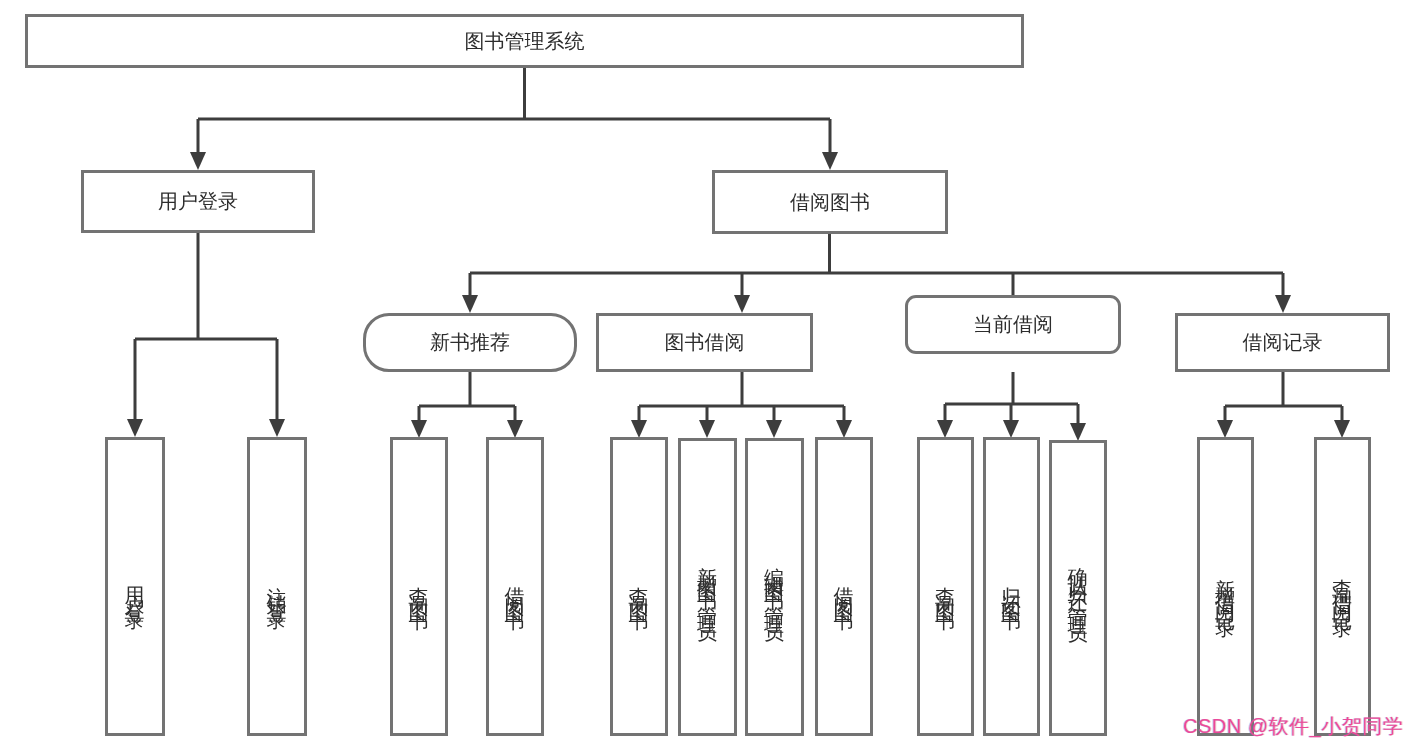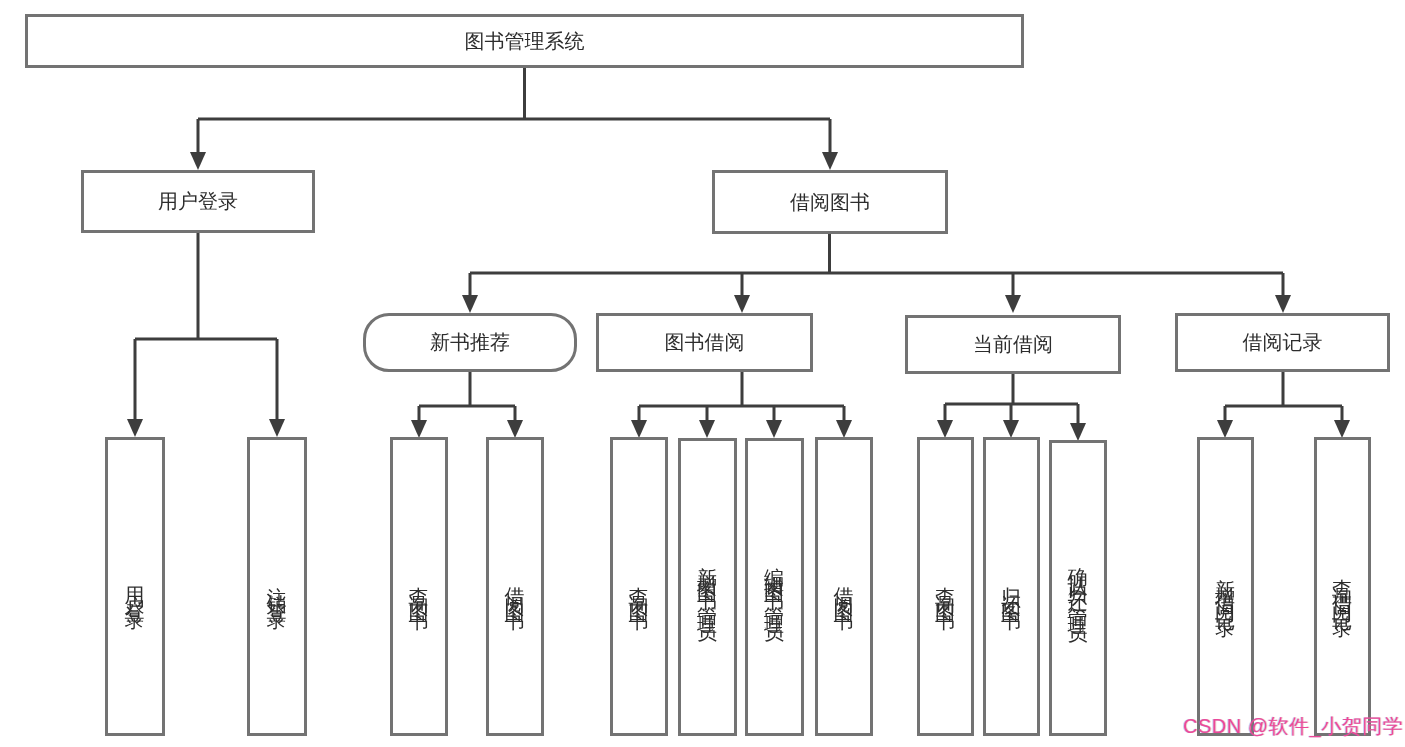--- a/index.html
+++ b/index.html
@@ -32,21 +32,21 @@
     font-size: 20px;
   }
   
   #root            { left: 25px;   top: 14px;  width: 999px; height: 54px; }
   
   #l2-user-login   { left: 81px;   top: 170px; width: 234px; height: 63px; }
   #l2-book-mgmt    { left: 712px;  top: 170px; width: 236px; height: 64px; }
   
   #l3-new-book     { left: 363px;  top: 313px; width: 214px; height: 59px; border-radius: 26px; }
   #l3-book-borrow  { left: 596px;  top: 313px; width: 217px; height: 59px; }
-  #l3-cur-borrow   { left: 905px;  top: 315px; width: 216px; height: 59px; }
+  #l3-cur-borrow   { left: 905px;  top: 295px; width: 216px; height: 59px; border-radius: 11px; }
   #l3-borrow-rec   { left: 1175px; top: 313px; width: 215px; height: 59px; }
   
   #leaf-a1 { left: 105px;  top: 437px; width: 60px; height: 299px; }
   #leaf-a2 { left: 247px;  top: 437px; width: 60px; height: 299px; }
   #leaf-b1 { left: 390px;  top: 437px; width: 58px; height: 299px; }
   #leaf-b2 { left: 486px;  top: 437px; width: 58px; height: 299px; }
   #leaf-c1 { left: 610px;  top: 437px; width: 58px; height: 299px; }
   #leaf-c2 { left: 678px;  top: 438px; width: 59px; height: 298px; }
   #leaf-c3 { left: 745px;  top: 438px; width: 59px; height: 298px; }
   #leaf-c4 { left: 815px;  top: 437px; width: 58px; height: 299px; }

